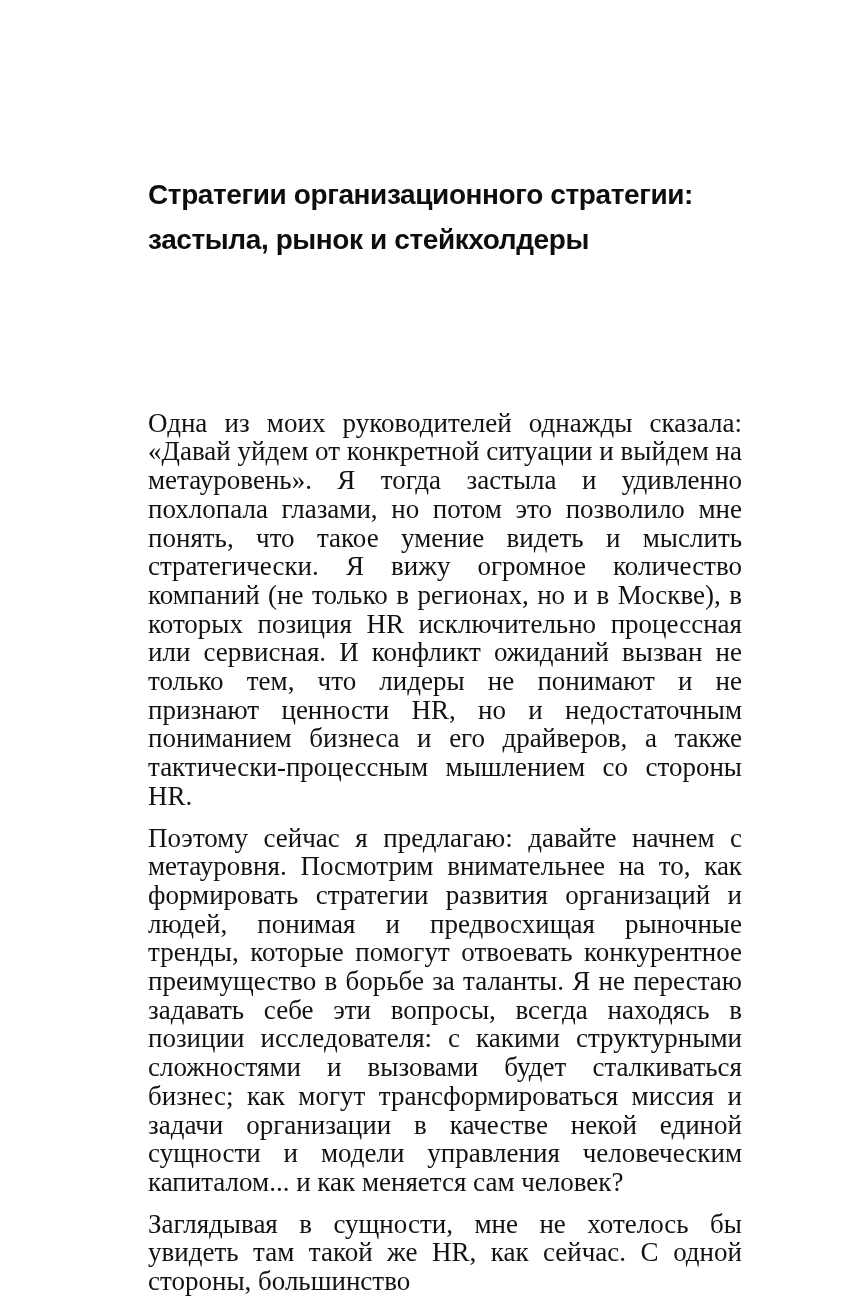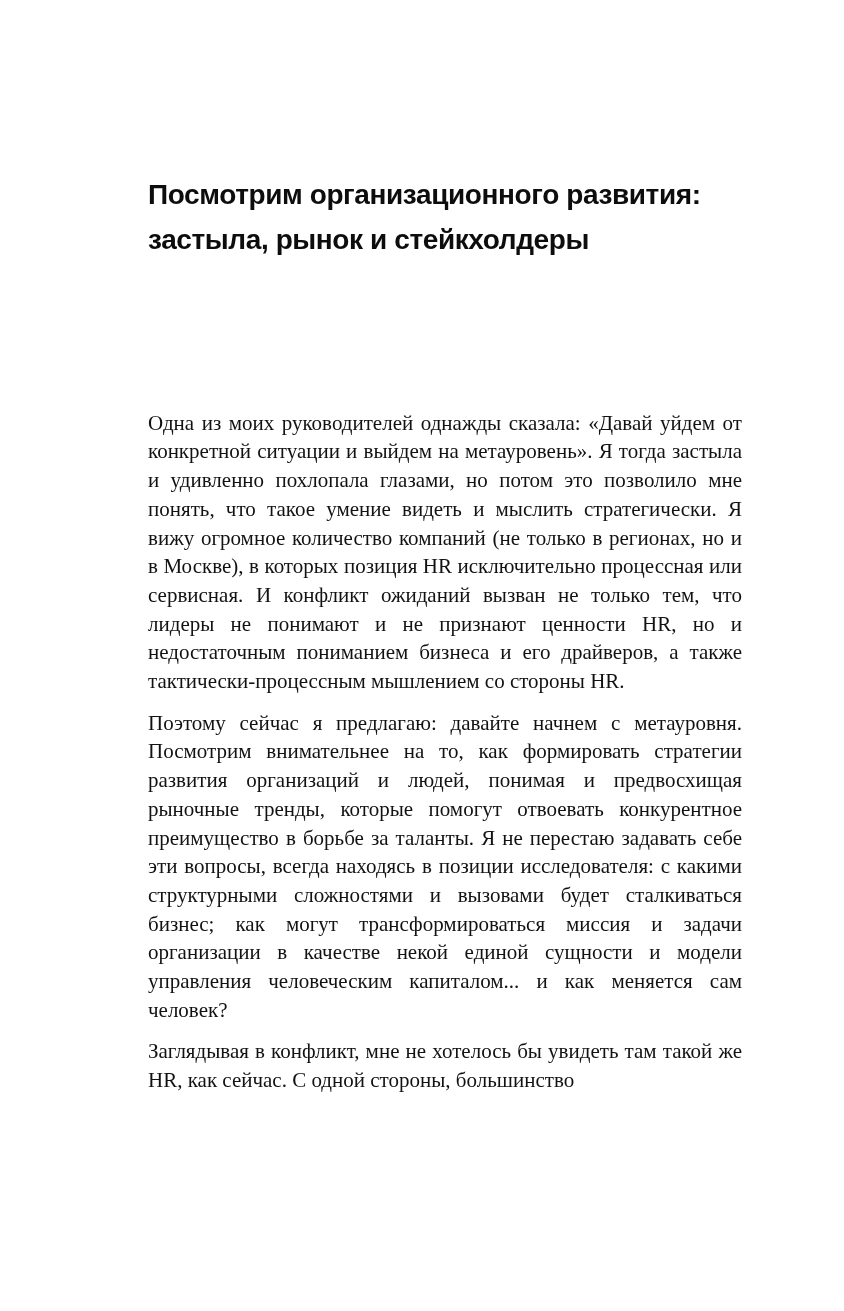--- a/index.html
+++ b/index.html
@@ -32,41 +32,41 @@
     line-height: 1.62;
     letter-spacing: -0.4px;
     color: #0d0d0d;
   }
   .title-line {
     display: block;
   }
   .body-text {
     margin-top: 146px;
     font-family: "Liberation Serif", "DejaVu Serif", serif;
-    font-size: 21px;
+    font-size: 27px;
     line-height: 28.7px;
     color: #121212;
     text-align: justify;
   }
   .paragraph {
     margin: 0 0 13px 0;
     padding: 0;
   }
   .paragraph:last-child {
     margin-bottom: 0;
   }
 </style>
 </head>
 <body>
 
 <div class="page">
   <div class="content">
     <h1 class="chapter-title">
-      <span class="title-line">Посмотрим организационного развития:</span>
+      <span class="title-line">Стратегии организационного стратегии:</span>
       <span class="title-line">застыла, рынок и стейкхолдеры</span>
     </h1>
     <div class="body-text">
       <p class="paragraph">Одна из моих руководителей однажды сказала: «Давай уйдем от конкретной ситуации и выйдем на метауровень». Я тогда застыла и удивленно похлопала глазами, но потом это позволило мне понять, что такое умение видеть и мыслить стратегически. Я вижу огромное количество компаний (не только в регионах, но и в Москве), в которых позиция HR исключительно процессная или сервисная. И конфликт ожиданий вызван не только тем, что лидеры не понимают и не признают ценности HR, но и недостаточным пониманием бизнеса и его драйверов, а также тактически-процессным мышлением со стороны HR.</p>
       <p class="paragraph">Поэтому сейчас я предлагаю: давайте начнем с метауровня. Посмотрим внимательнее на то, как формировать стратегии развития организаций и людей, понимая и предвосхищая рыночные тренды, которые помогут отвоевать конкурентное преимущество в борьбе за таланты. Я не перестаю задавать себе эти вопросы, всегда находясь в позиции исследователя: с какими структурными сложностями и вызовами будет сталкиваться бизнес; как могут трансформироваться миссия и задачи организации в качестве некой единой сущности и модели управления человеческим капиталом... и как меняется сам человек?</p>
-      <p class="paragraph">Заглядывая в конфликт, мне не хотелось бы увидеть там такой же HR, как сейчас. С одной стороны, большинство</p>
+      <p class="paragraph">Заглядывая в сущности, мне не хотелось бы увидеть там такой же HR, как сейчас. С одной стороны, большинство</p>
     </div>
   </div>
 </div>
 
 </body></html>

